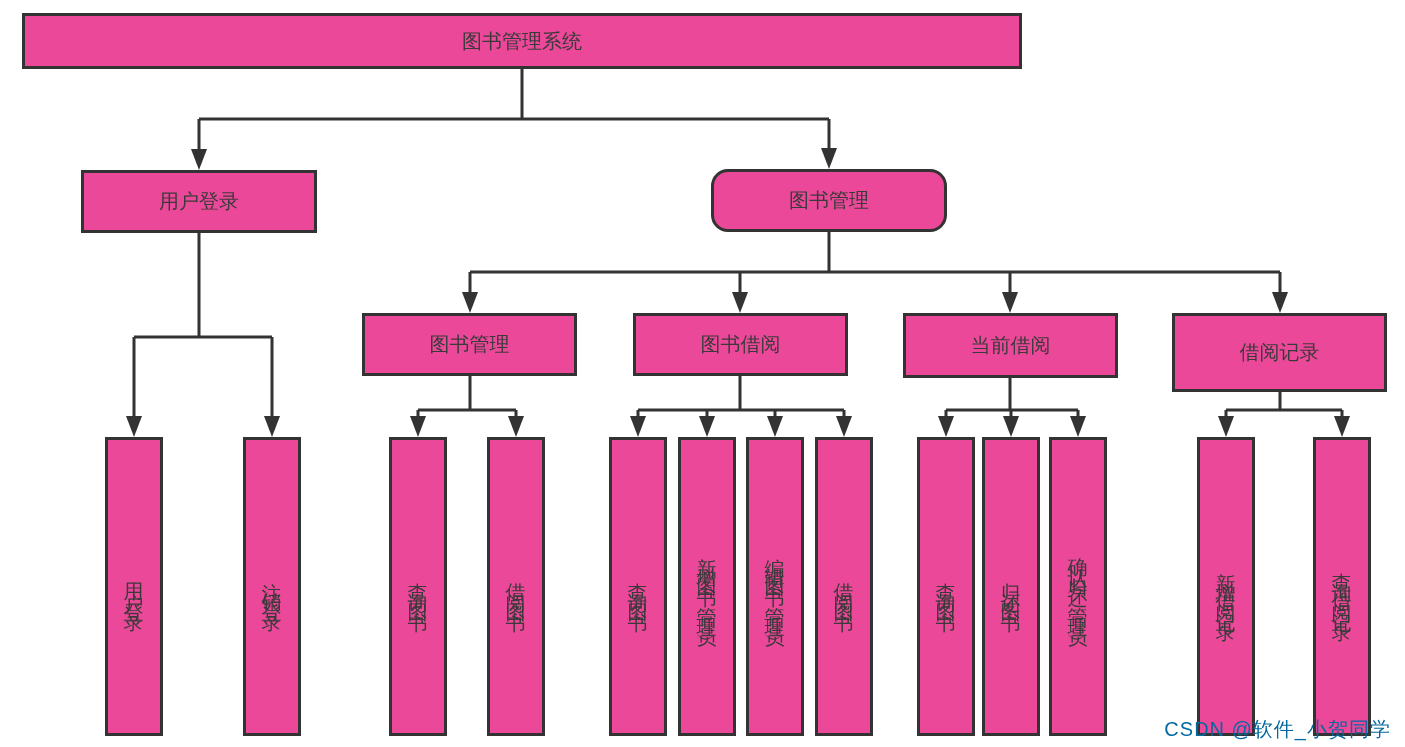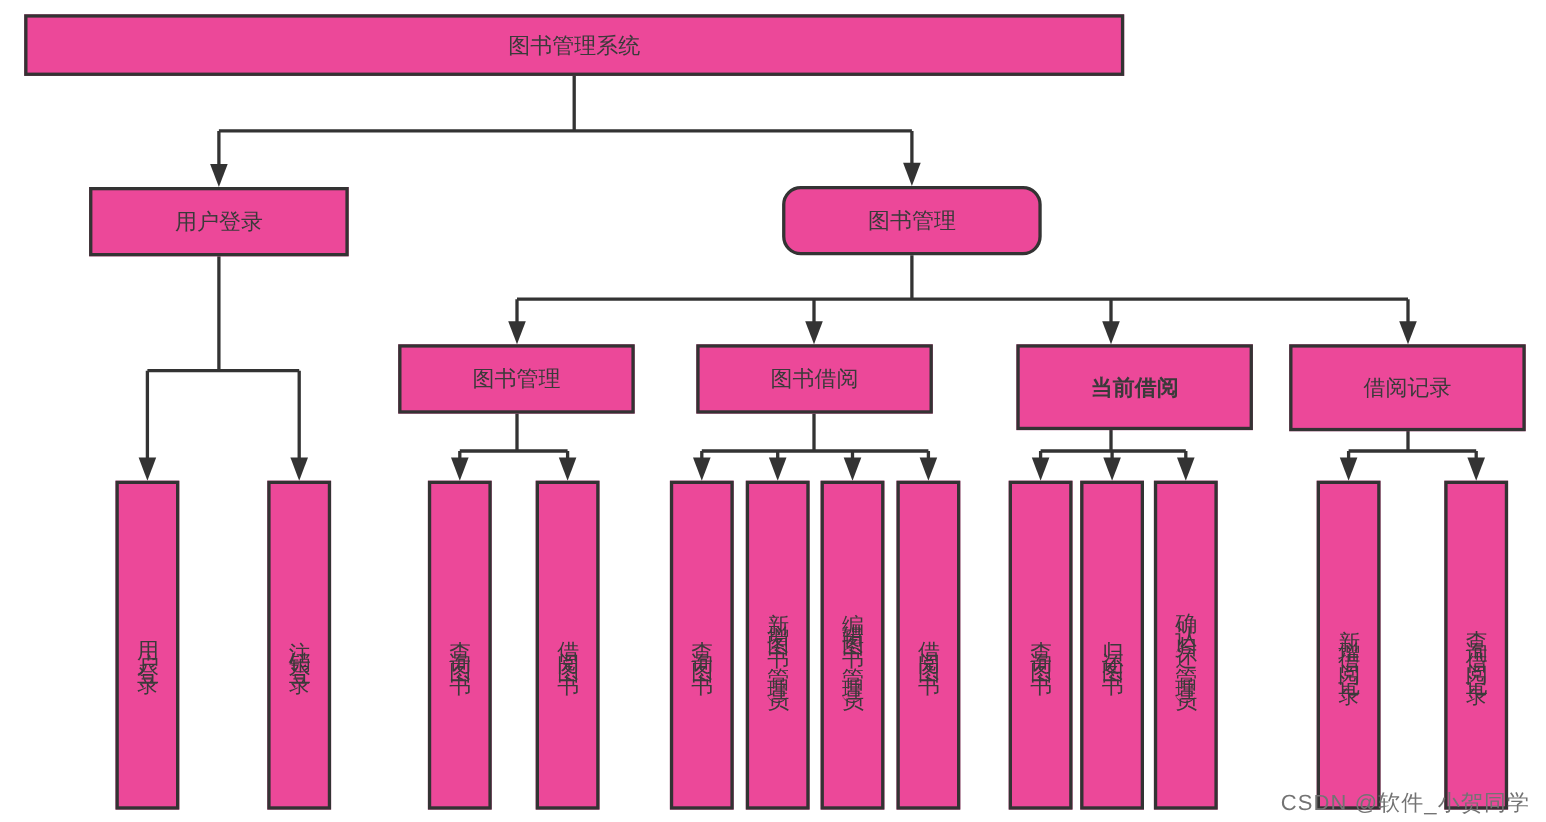--- a/index.html
+++ b/index.html
@@ -34,21 +34,21 @@
     text-orientation: mixed;
     letter-spacing: 10px;
     line-height: 1;
     padding: 6px 0;
   }
   .watermark {
     position: absolute;
     right: 14px;
     bottom: 4px;
     font-size: 20px;
-    color: #737373;
+    color: #0369a1;
     z-index: 3;
     letter-spacing: 1px;
     text-align: right;
   }
 </style>
 </head>
 <body>
 
 <div class="canvas">
 
@@ -85,21 +85,21 @@
     </g>
   </svg>
 
   <div class="node" style="left:22px; top:13px; width:1000px; height:56px;">图书管理系统</div>
 
   <div class="node" style="left:81px; top:170px; width:236px; height:63px;">用户登录</div>
   <div class="node" style="left:711px; top:169px; width:236px; height:63px;border-radius:17px;">图书管理</div>
 
   <div class="node" style="left:362px; top:313px; width:215px; height:63px;">图书管理</div>
   <div class="node" style="left:633px; top:313px; width:215px; height:63px;text-align:right;">图书借阅</div>
-  <div class="node" style="left:924px; top:313px; width:215px; height:78px;font-weight:bold;">当前借阅</div>
+  <div class="node" style="left:903px; top:313px; width:215px; height:65px;">当前借阅</div>
   <div class="node" style="left:1172px; top:313px; width:215px; height:79px;">借阅记录</div>
 
   <div class="node node-v" style="left:105px; top:437px; width:58px; height:299px;">用户登录</div>
   <div class="node node-v" style="left:243px; top:437px; width:58px; height:299px;">注销登录</div>
 
   <div class="node node-v" style="left:389px; top:437px; width:58px; height:299px;">查询图书</div>
   <div class="node node-v" style="left:487px; top:437px; width:58px; height:299px;">借阅图书</div>
 
   <div class="node node-v" style="left:609px; top:437px; width:58px; height:299px;">查询图书</div>
   <div class="node node-v" style="left:678px; top:437px; width:58px; height:299px;">新增图书（管理员）</div>

